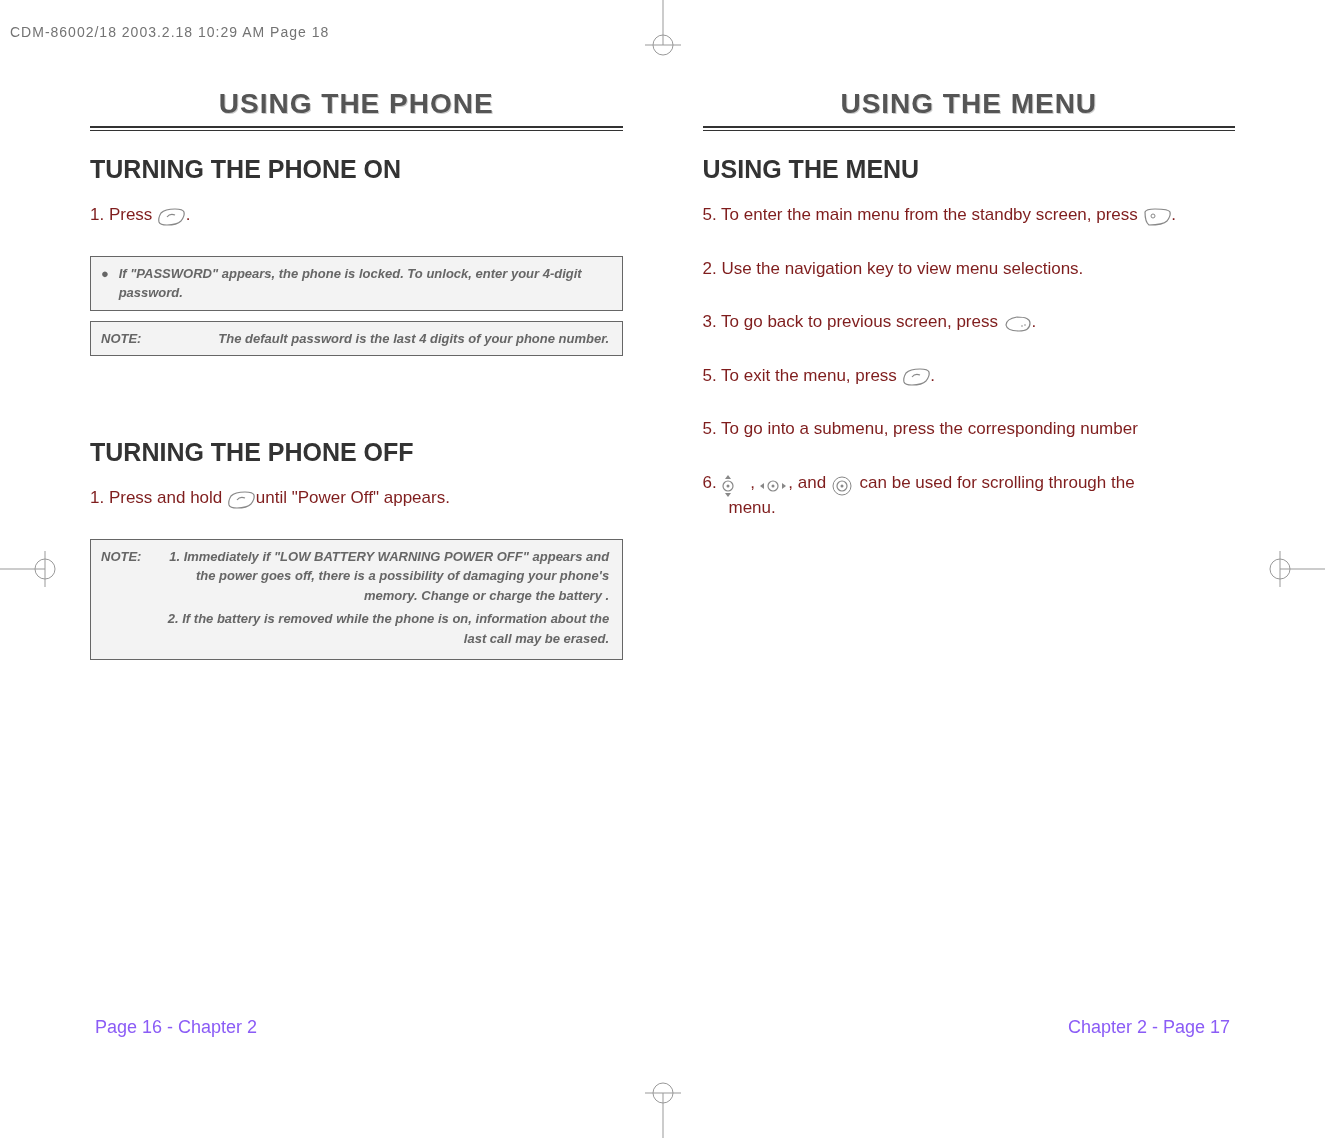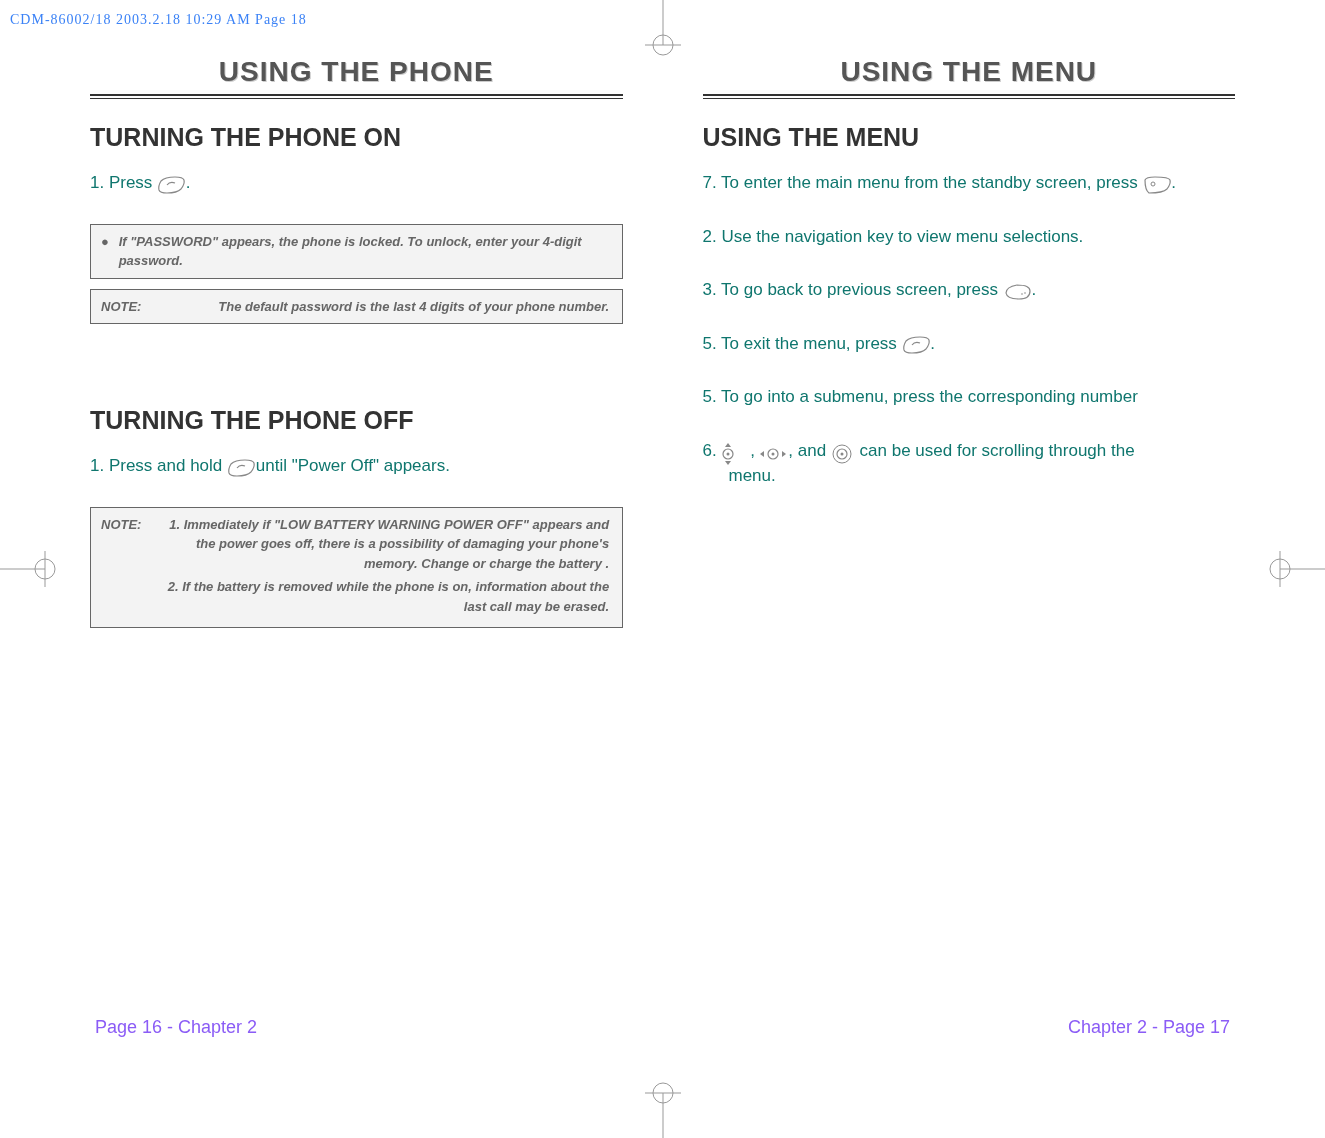--- a/index.html
+++ b/index.html
@@ -6,39 +6,39 @@
     body {
       font-family: Arial, Helvetica, sans-serif;
       background: #fff;
       width: 1325px;
       height: 1138px;
       position: relative;
       overflow: hidden;
     }
     .header-line {
       position: absolute;
-      top: 12px;
+      top: 24px;
       left: 10px;
-      font-family: Liberation Serif, serif;
+      font-family: Liberation Sans, sans-serif;
       font-size: 14px;
-      color: #3b82f6;
+      color: #737373;
       letter-spacing: 1px;
     }
     .crop-mark {
       position: absolute;
       stroke: #999;
       fill: none;
     }
     .crop-mark.top { top: 0; left: 50%; transform: translateX(-50%); }
     .crop-mark.bottom { bottom: 0; left: 50%; transform: translateX(-50%); }
     .crop-mark.left { left: 0; top: 50%; transform: translateY(-50%); }
     .crop-mark.right { right: 0; top: 50%; transform: translateY(-50%); }
     .page-container {
       display: flex;
-      padding: 56px 90px 60px 90px;
+      padding: 88px 90px 60px 90px;
       gap: 80px;
       height: 100%;
     }
     .page {
       flex: 1;
       display: flex;
       flex-direction: column;
       position: relative;
     }
     .page-title {
@@ -58,21 +58,21 @@
       margin-bottom: 24px;
     }
     .section-title {
       font-size: 25px;
       font-weight: bold;
       color: #333;
       margin-bottom: 18px;
     }
     .body-text {
       font-size: 17px;
-      color: #0f766e;
+      color: #7f1d1d;
       line-height: 1.5;
       margin-bottom: 28px;
     }
     .body-text .indent {
       padding-left: 26px;
       display: block;
     }
     .note-box {
       border: 1px solid #666;
       background: #f3f3f3;
@@ -209,21 +209,21 @@
     </div>
   </div>
 
   <div class="page">
     <div class="page-title">USING THE MENU</div>
     <hr class="title-rule">
 
     <div class="section-title">USING THE MENU</div>
 
     <div class="body-text">
-      <span>7. To enter the main menu from the standby screen, press </span>
+      <span>5. To enter the main menu from the standby screen, press </span>
       <span class="icon">
         <svg width="30" height="18" viewBox="0 0 30 18">
           <path d="M2 4 Q3 1 12 1 Q26 1 27 4 Q28 8 24 13 Q20 17 6 17 Q2 14 2 4 Z" fill="none" stroke="#888" stroke-width="1.2"></path>
           <circle cx="10" cy="8" r="2" fill="none" stroke="#888" stroke-width="1"></circle>
         </svg>
       </span>
       <span> .</span>
     </div>
 
     <div class="body-text">2. Use the navigation key to view menu selections.</div>

